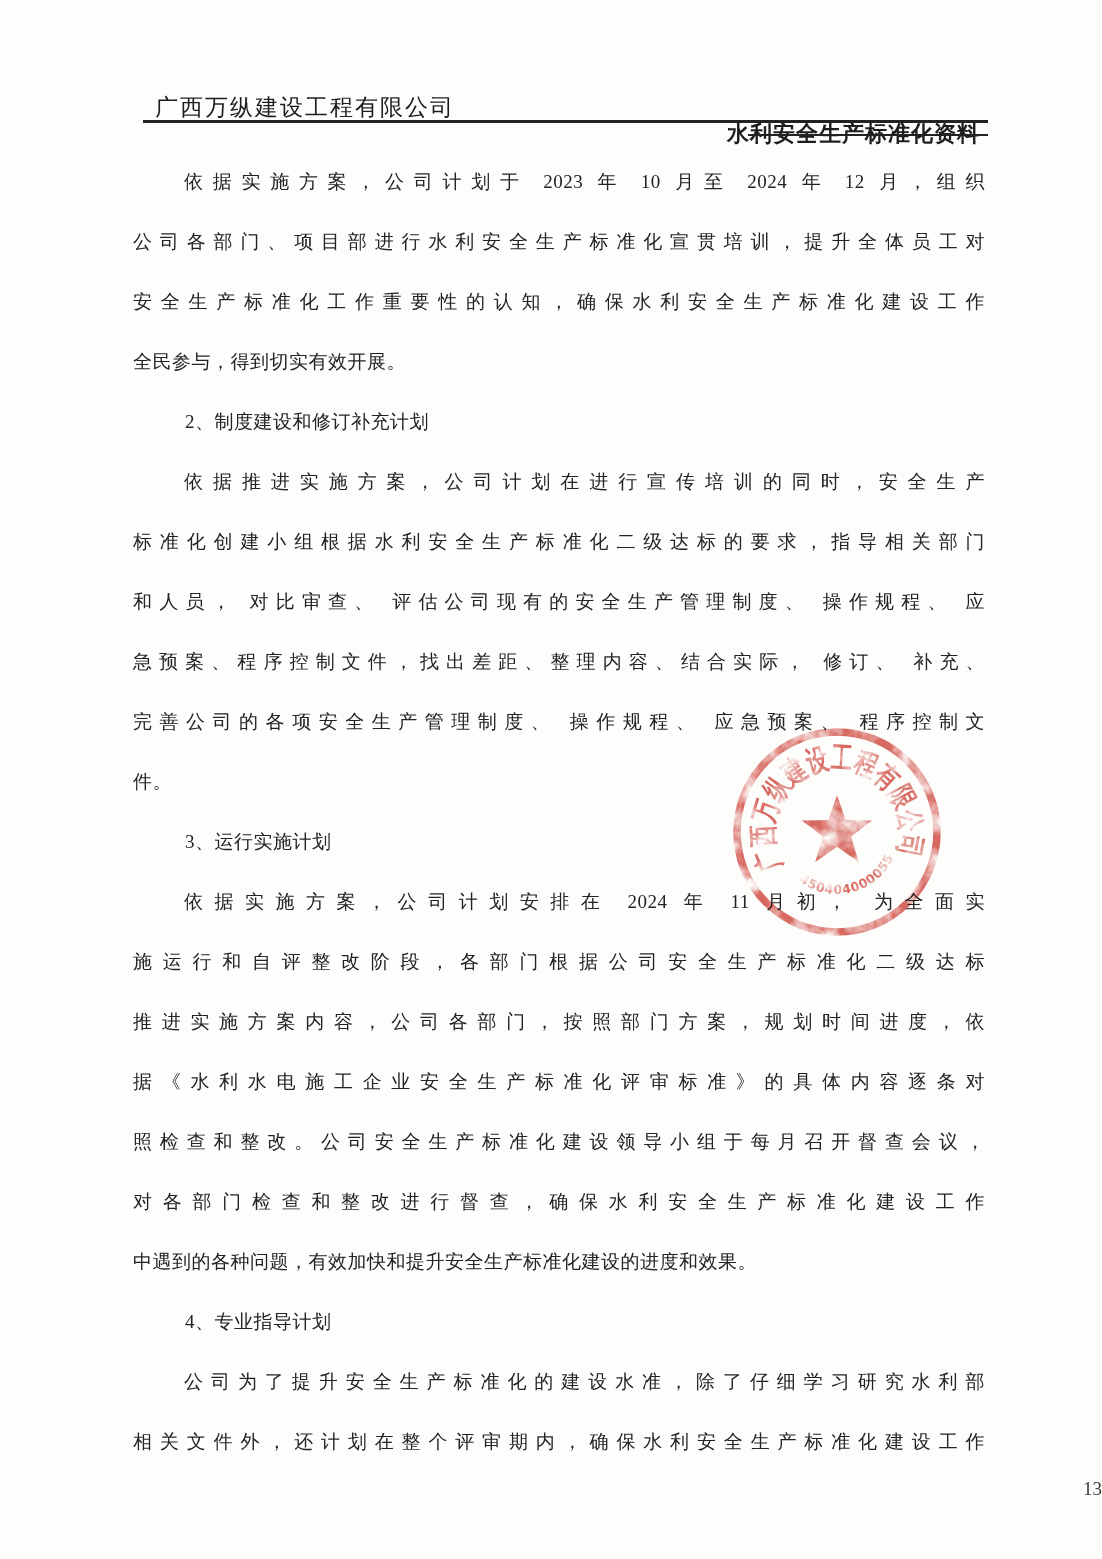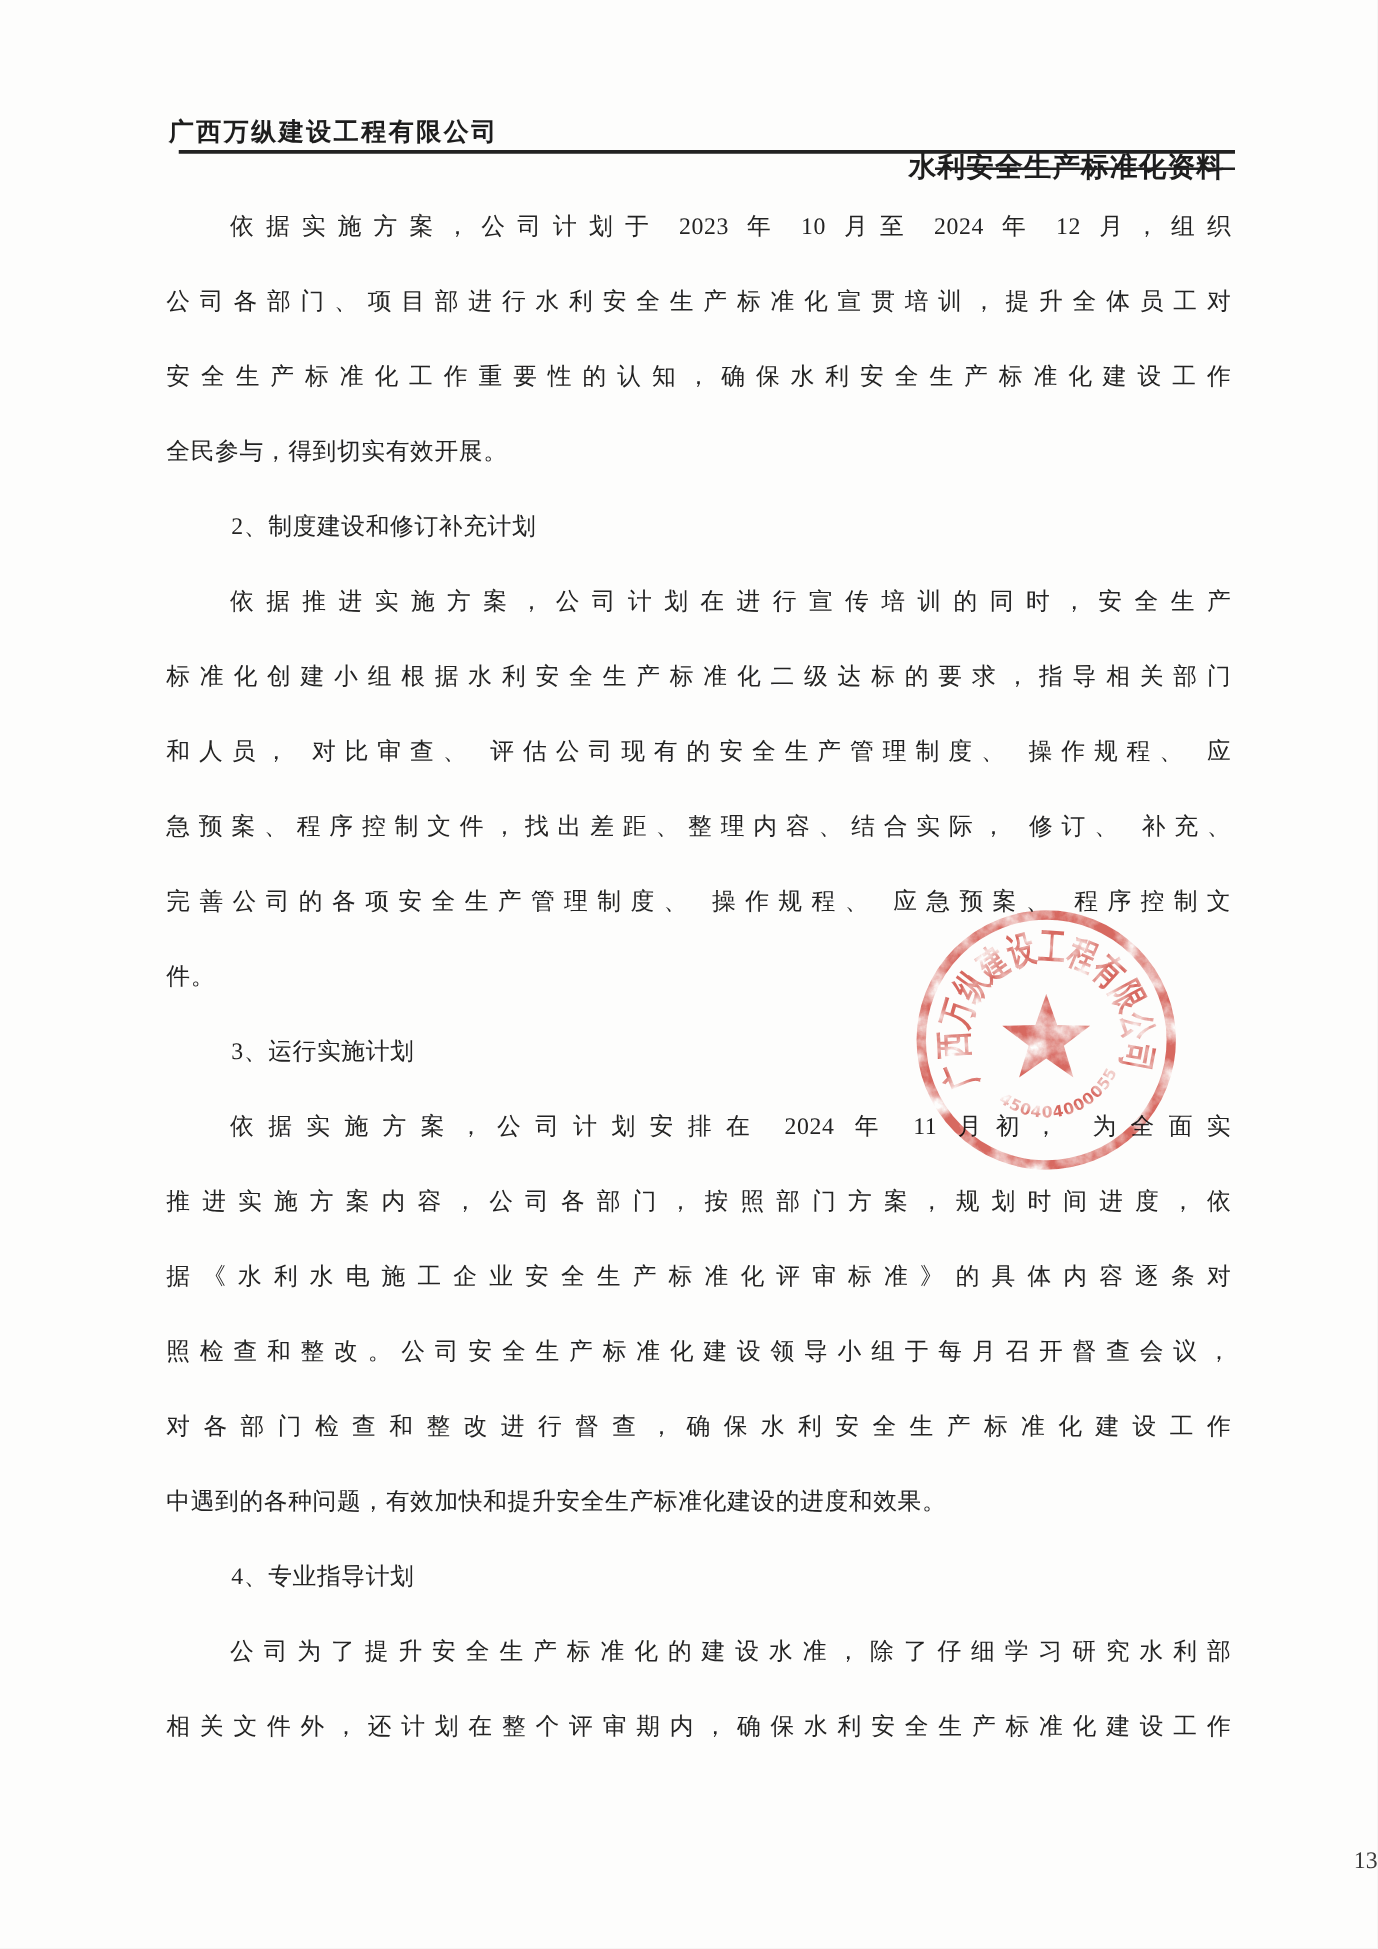--- a/index.html
+++ b/index.html
@@ -11,23 +11,23 @@
     margin: 0 auto;
     background: #fdfdfc;
     overflow: hidden;
     font-family: "Liberation Serif", "DejaVu Serif", serif;
     color: var(--ink, #222);
   }
 
   
   .hdr-company {
     position: absolute;
-    left: 135px; top: 92px;
-    font-size: 20px;
-    font-weight: bold;
+    left: 155px; top: 92px;
+    font-size: 23px;
+    font-weight: normal;
     letter-spacing: 2px;
     color: #1d1d1d;
     white-space: nowrap;
   }
   .hdr-doctitle {
     position: absolute;
     left: 727px; top: 103px;
     font-size: 22px;
     font-weight: bold;
     letter-spacing: 1px;
@@ -114,20 +114,21 @@
       <div class="line plain">全民参与，得到切实有效开展。</div>
       <div class="line heading">2、制度建设和修订补充计划</div>
       <div class="line indent">依据推进实施方案，公司计划在进行宣传培训的同时，安全生产</div>
       <div class="line">标准化创建小组根据水利安全生产标准化二级达标的要求，指导相关部门</div>
       <div class="line">和人员， 对比审查、 评估公司现有的安全生产管理制度、 操作规程、 应</div>
       <div class="line">急预案、程序控制文件，找出差距、整理内容、结合实际， 修订、 补充、</div>
       <div class="line">完善公司的各项安全生产管理制度、 操作规程、 应急预案、 程序控制文</div>
       <div class="line plain">件。</div>
       <div class="line heading">3、运行实施计划</div>
       <div class="line indent">依据实施方案，公司计划安排在 2024 年 11 月初， 为全面实</div>
+      <div class="line">施运行和自评整改阶段，各部门根据公司安全生产标准化二级达标</div>
       <div class="line">推进实施方案内容，公司各部门，按照部门方案，规划时间进度，依</div>
       <div class="line">据《水利水电施工企业安全生产标准化评审标准》的具体内容逐条对</div>
       <div class="line">照检查和整改。公司安全生产标准化建设领导小组于每月召开督查会议，</div>
       <div class="line">对各部门检查和整改进行督查，确保水利安全生产标准化建设工作</div>
       <div class="line plain">中遇到的各种问题，有效加快和提升安全生产标准化建设的进度和效果。</div>
       <div class="line heading">4、专业指导计划</div>
       <div class="line indent">公司为了提升安全生产标准化的建设水准，除了仔细学习研究水利部</div>
       <div class="line">相关文件外，还计划在整个评审期内，确保水利安全生产标准化建设工作</div>
     </div>
 

